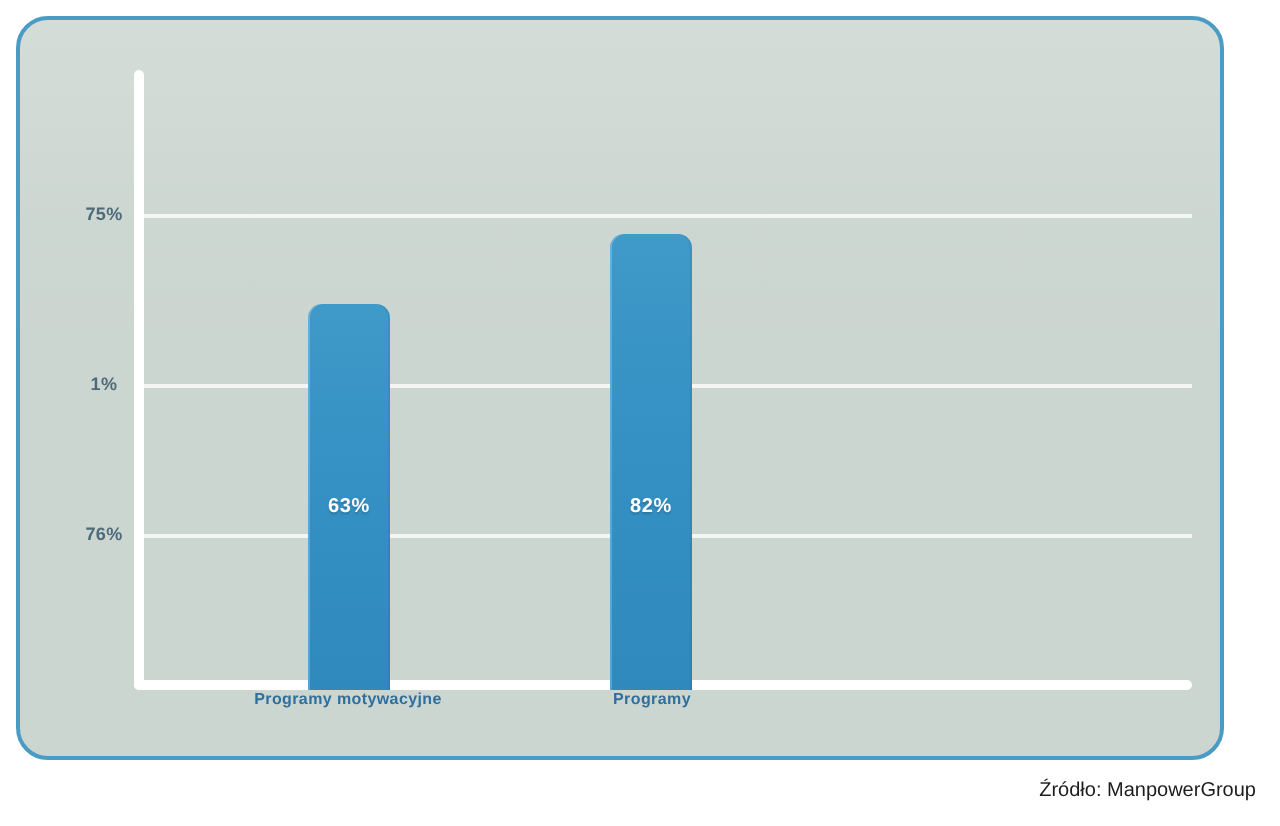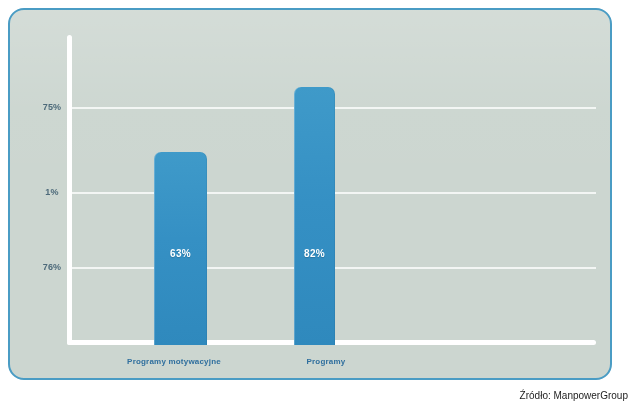--- a/index.html
+++ b/index.html
@@ -101,21 +101,21 @@
     bottom: 86px;
     text-align: center;
     font-size: 10px;
     font-weight: bold;
     color: #ffffff;
     letter-spacing: 0.3px;
     text-shadow: 0 1px 1px rgba(0,0,0,0.18);
   }
   .cat-label {
     position: absolute;
-    top: 347px;
+    top: 335px;
     width: 160px;
     text-align: center;
     font-size: 8px;
     font-weight: bold;
     color: #2f6f9e;
     letter-spacing: 0.2px;
     white-space: nowrap;
   }
 
   
@@ -141,25 +141,25 @@
 
   <div class="ytick-label" style="top:92px;">75%</div>
   <div class="ytick-label" style="top:177px;">1%</div>
   <div class="ytick-label" style="top:252px;">76%</div>
 
   <div id="y-axis-line"></div>
   <div id="x-axis-line"></div>
 
   <div id="bars-layer">
 
-    <div class="bar" style="left:144px; height:193px;padding-left:12px;">
+    <div class="bar" style="left:144px; height:193px;">
       <div class="bar-value">63%</div>
     </div>
 
-    <div class="bar" style="left:284px; height:258px;">
+    <div class="bar" style="left:295px; height:228px;">
       <div class="bar-value">82%</div>
     </div>
 
 
     <div class="cat-label" style="left:84px;">Programy motywacyjne</div>
     <div class="cat-label" style="left:236px;">Programy</div>
 
   </div>
 </div>
 

